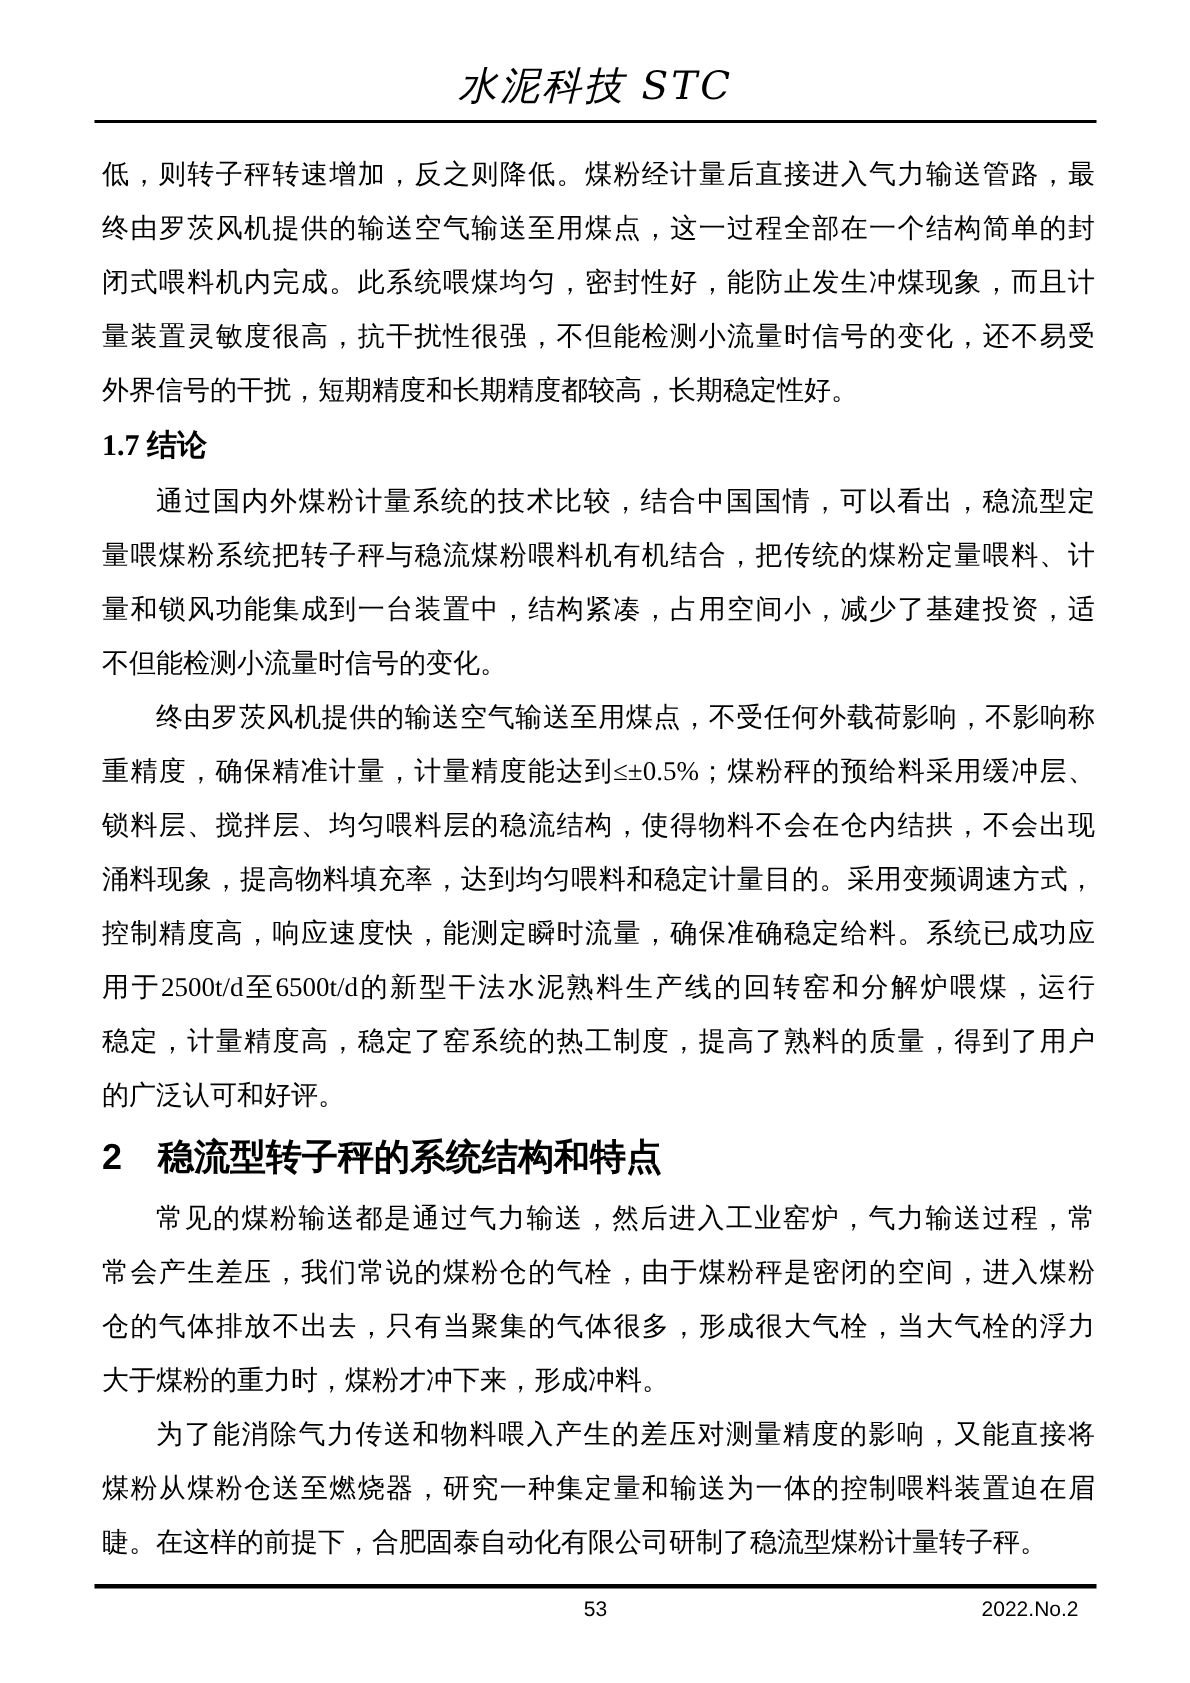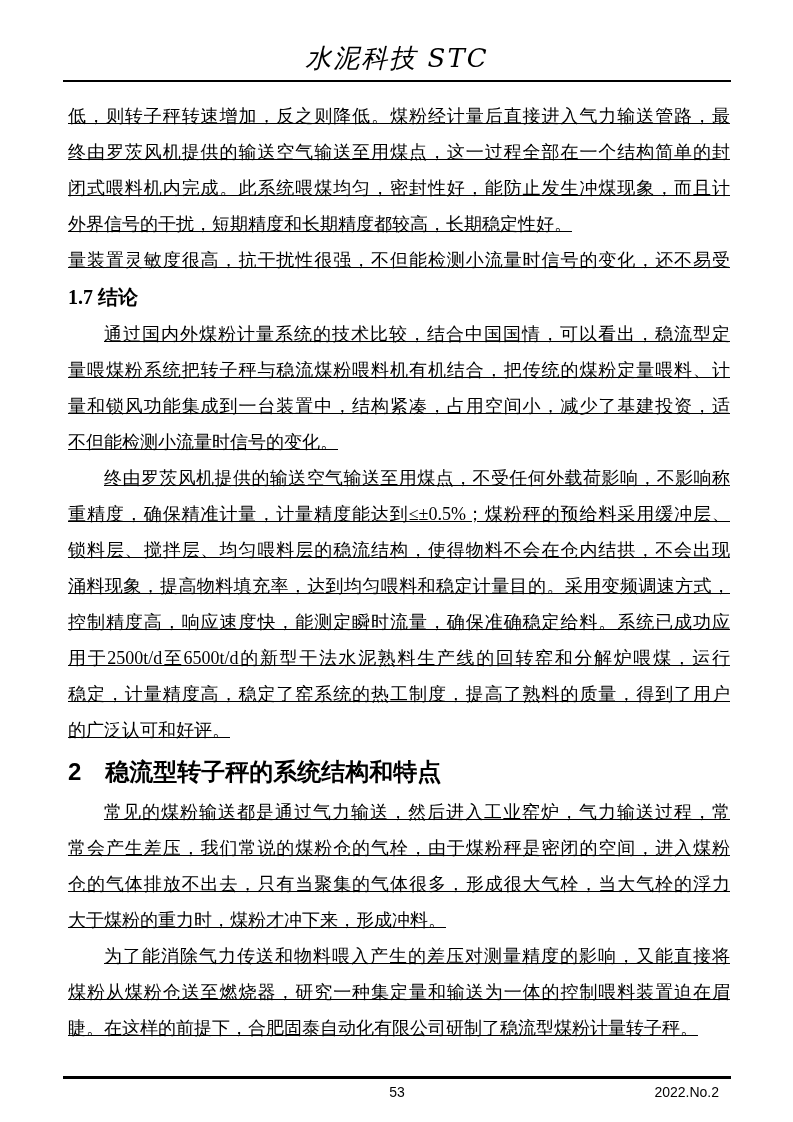--- a/index.html
+++ b/index.html
@@ -36,21 +36,20 @@
     font-size: 18px;
     line-height: 36px;
     text-align: justify;
   }
   .para { margin: 0; }
   .tline {
     text-align: justify;
     text-align-last: justify;
     white-space: nowrap;
     overflow: hidden;
-    text-decoration: underline;
   }
   .tline.last { text-align-last: left; }
   .tline.indent { text-indent: 2em; }
   .h-sub {
     font-weight: bold;
     font-size: 20px;
     line-height: 38px;
     font-family: Liberation Serif, serif;
   }
   .h-main {
@@ -60,21 +59,21 @@
     margin-top: 4px;
     margin-bottom: 2px;
     font-family: "Liberation Sans", sans-serif;
   }
   
   .footer {
     position: absolute;
     left: 63px;
     right: 62px;
     bottom: 0;
-    height: 46px;
+    height: 66px;
   }
   .footer-rule { border-top: 3px solid #000; height: 0; }
   .footer-row {
     position: relative;
     margin-top: 2px;
     height: 22px;
     font-family: "Liberation Sans", sans-serif;
     font-size: 14px;
     line-height: 22px;
     color: #000;
@@ -97,22 +96,22 @@
   <div class="header">
     <div class="journal-title">水泥科技 STC</div>
     <div class="header-rule"></div>
   </div>
 
   <div class="content" id="doc-body">
       <div class="para">
         <div class="tline">低，则转子秤转速增加，反之则降低。煤粉经计量后直接进入气力输送管路，最</div>
         <div class="tline">终由罗茨风机提供的输送空气输送至用煤点，这一过程全部在一个结构简单的封</div>
         <div class="tline">闭式喂料机内完成。此系统喂煤均匀，密封性好，能防止发生冲煤现象，而且计</div>
+        <div class="tline">量装置灵敏度很高，抗干扰性很强，不但能检测小流量时信号的变化，还不易受</div>
         <div class="tline last">外界信号的干扰，短期精度和长期精度都较高，长期稳定性好。</div>
-        <div class="tline">量装置灵敏度很高，抗干扰性很强，不但能检测小流量时信号的变化，还不易受</div>
       </div>
       <div class="h-sub">1.7 结论</div>
       <div class="para">
         <div class="tline indent">通过国内外煤粉计量系统的技术比较，结合中国国情，可以看出，稳流型定</div>
         <div class="tline">量喂煤粉系统把转子秤与稳流煤粉喂料机有机结合，把传统的煤粉定量喂料、计</div>
         <div class="tline">量和锁风功能集成到一台装置中，结构紧凑，占用空间小，减少了基建投资，适</div>
         <div class="tline last">不但能检测小流量时信号的变化。</div>
       </div>
       <div class="para">
         <div class="tline indent">终由罗茨风机提供的输送空气输送至用煤点，不受任何外载荷影响，不影响称</div>

